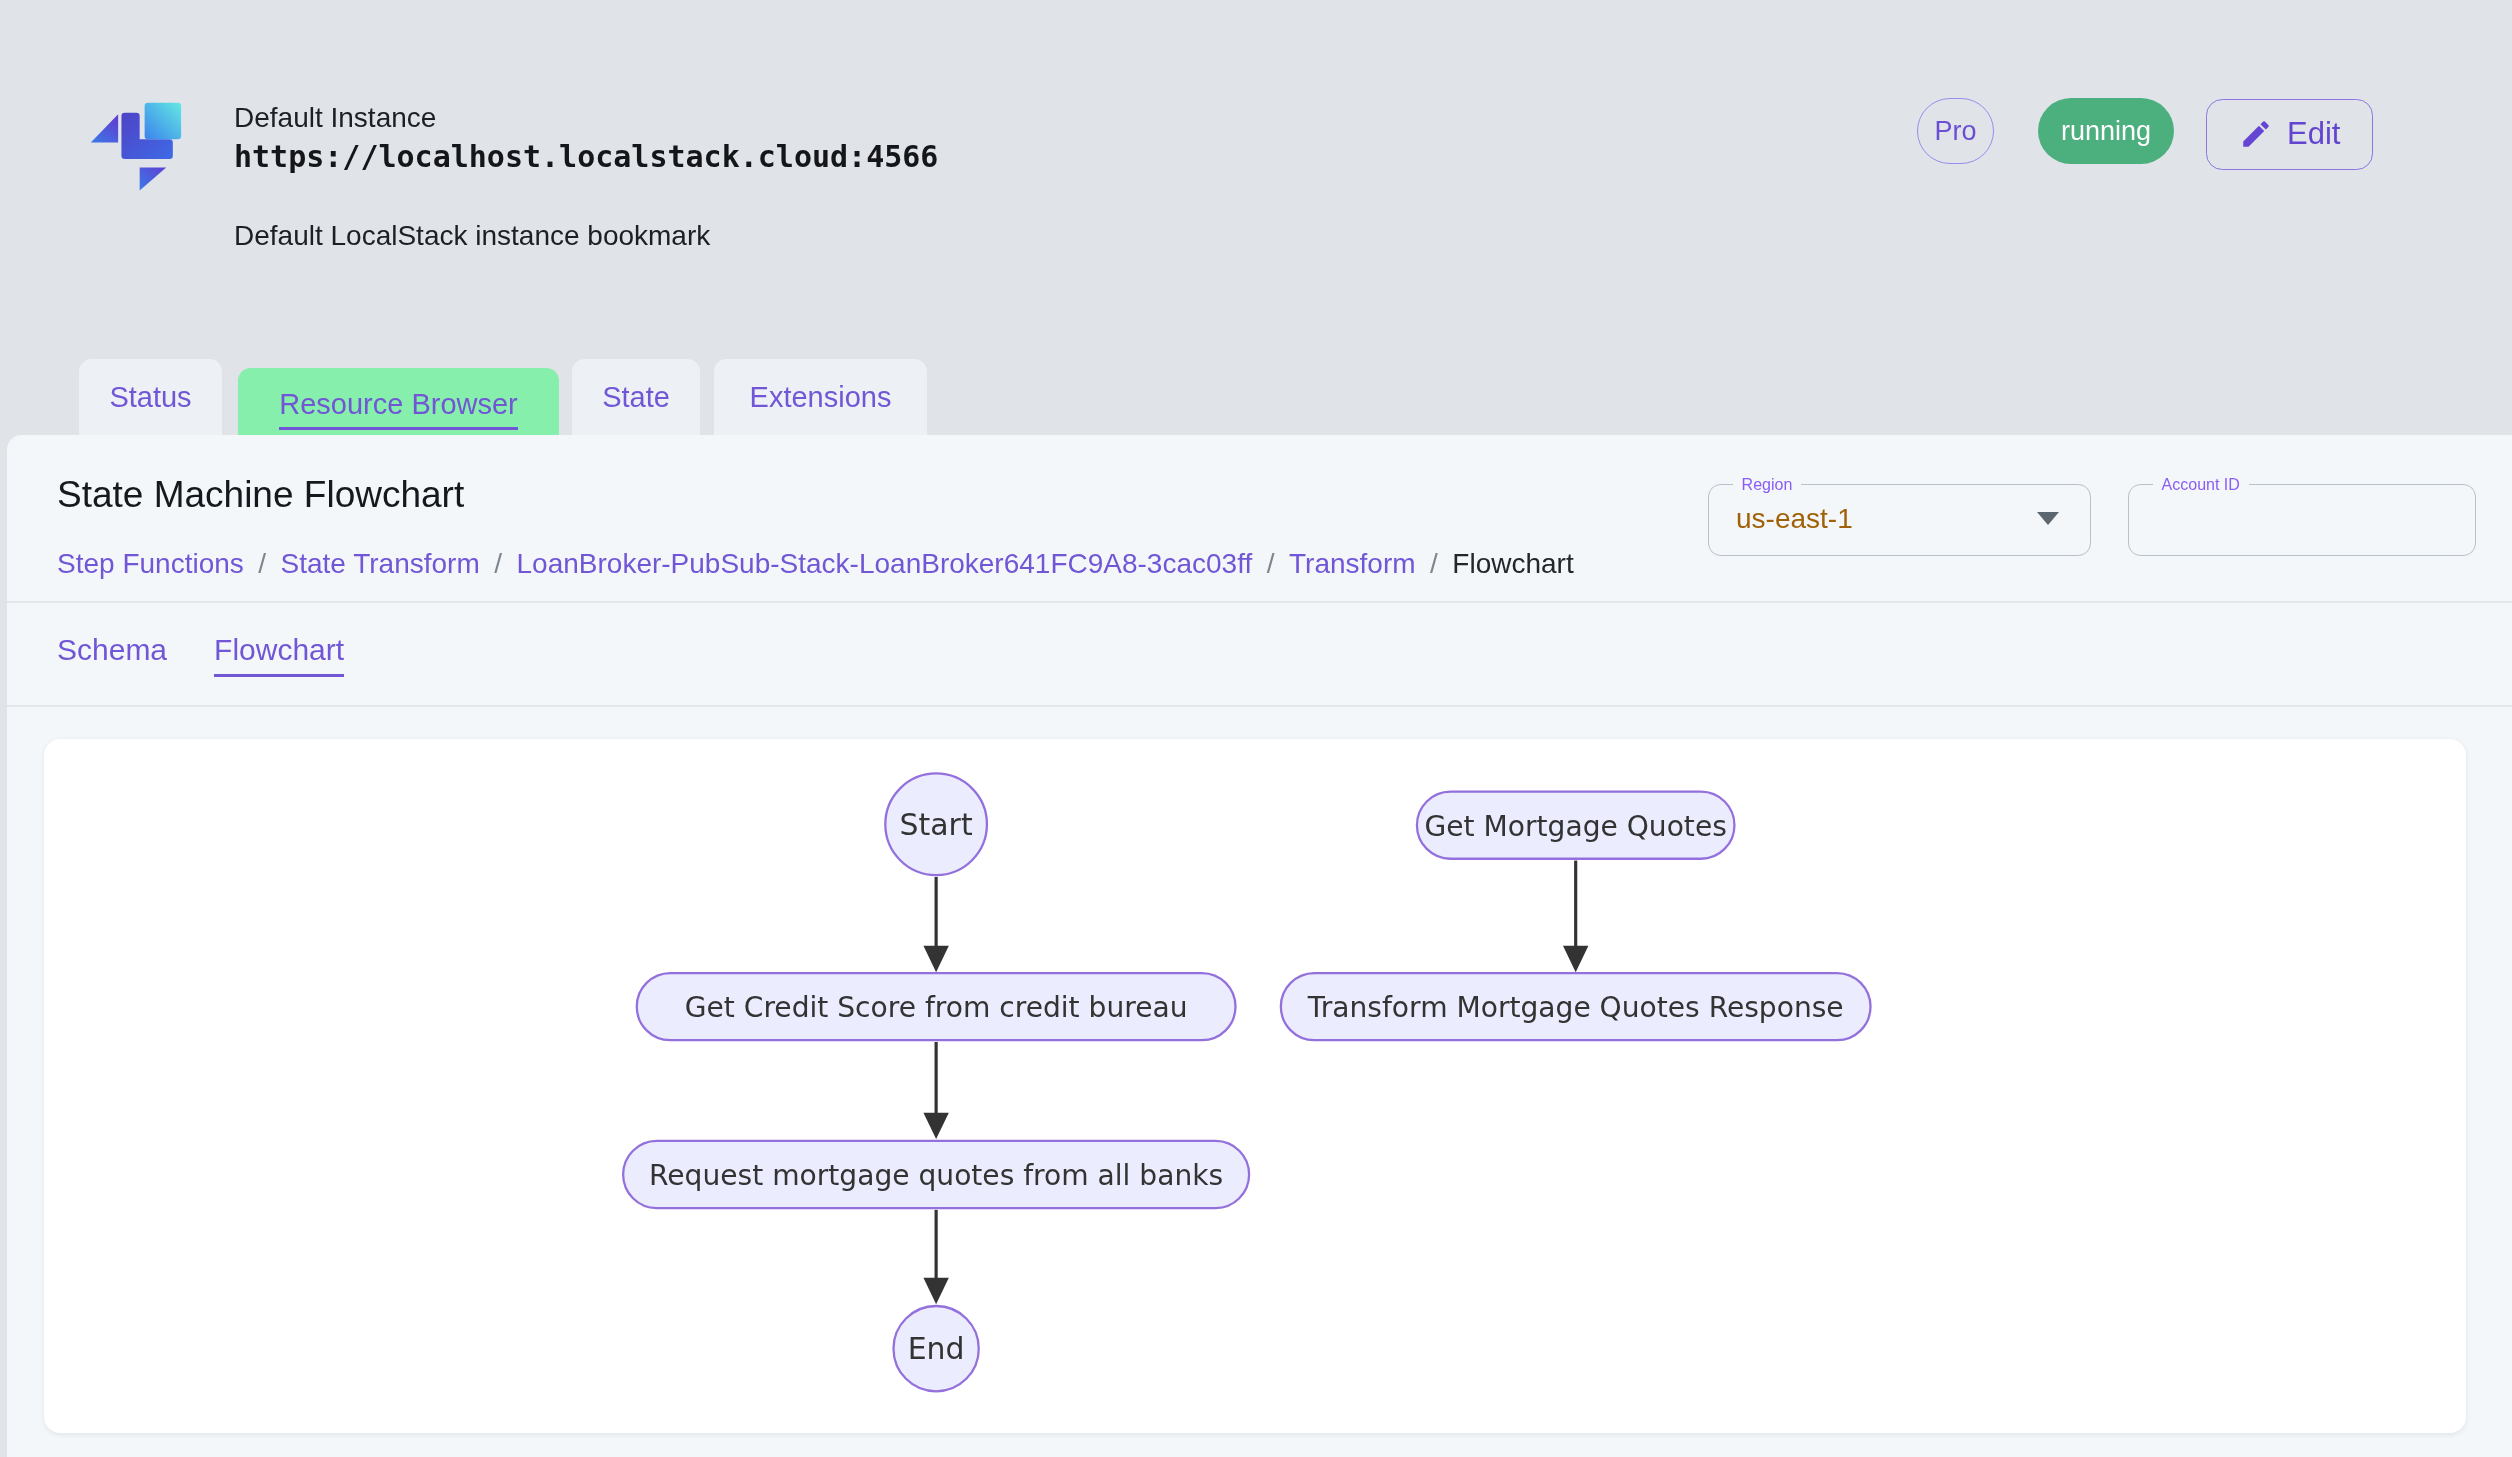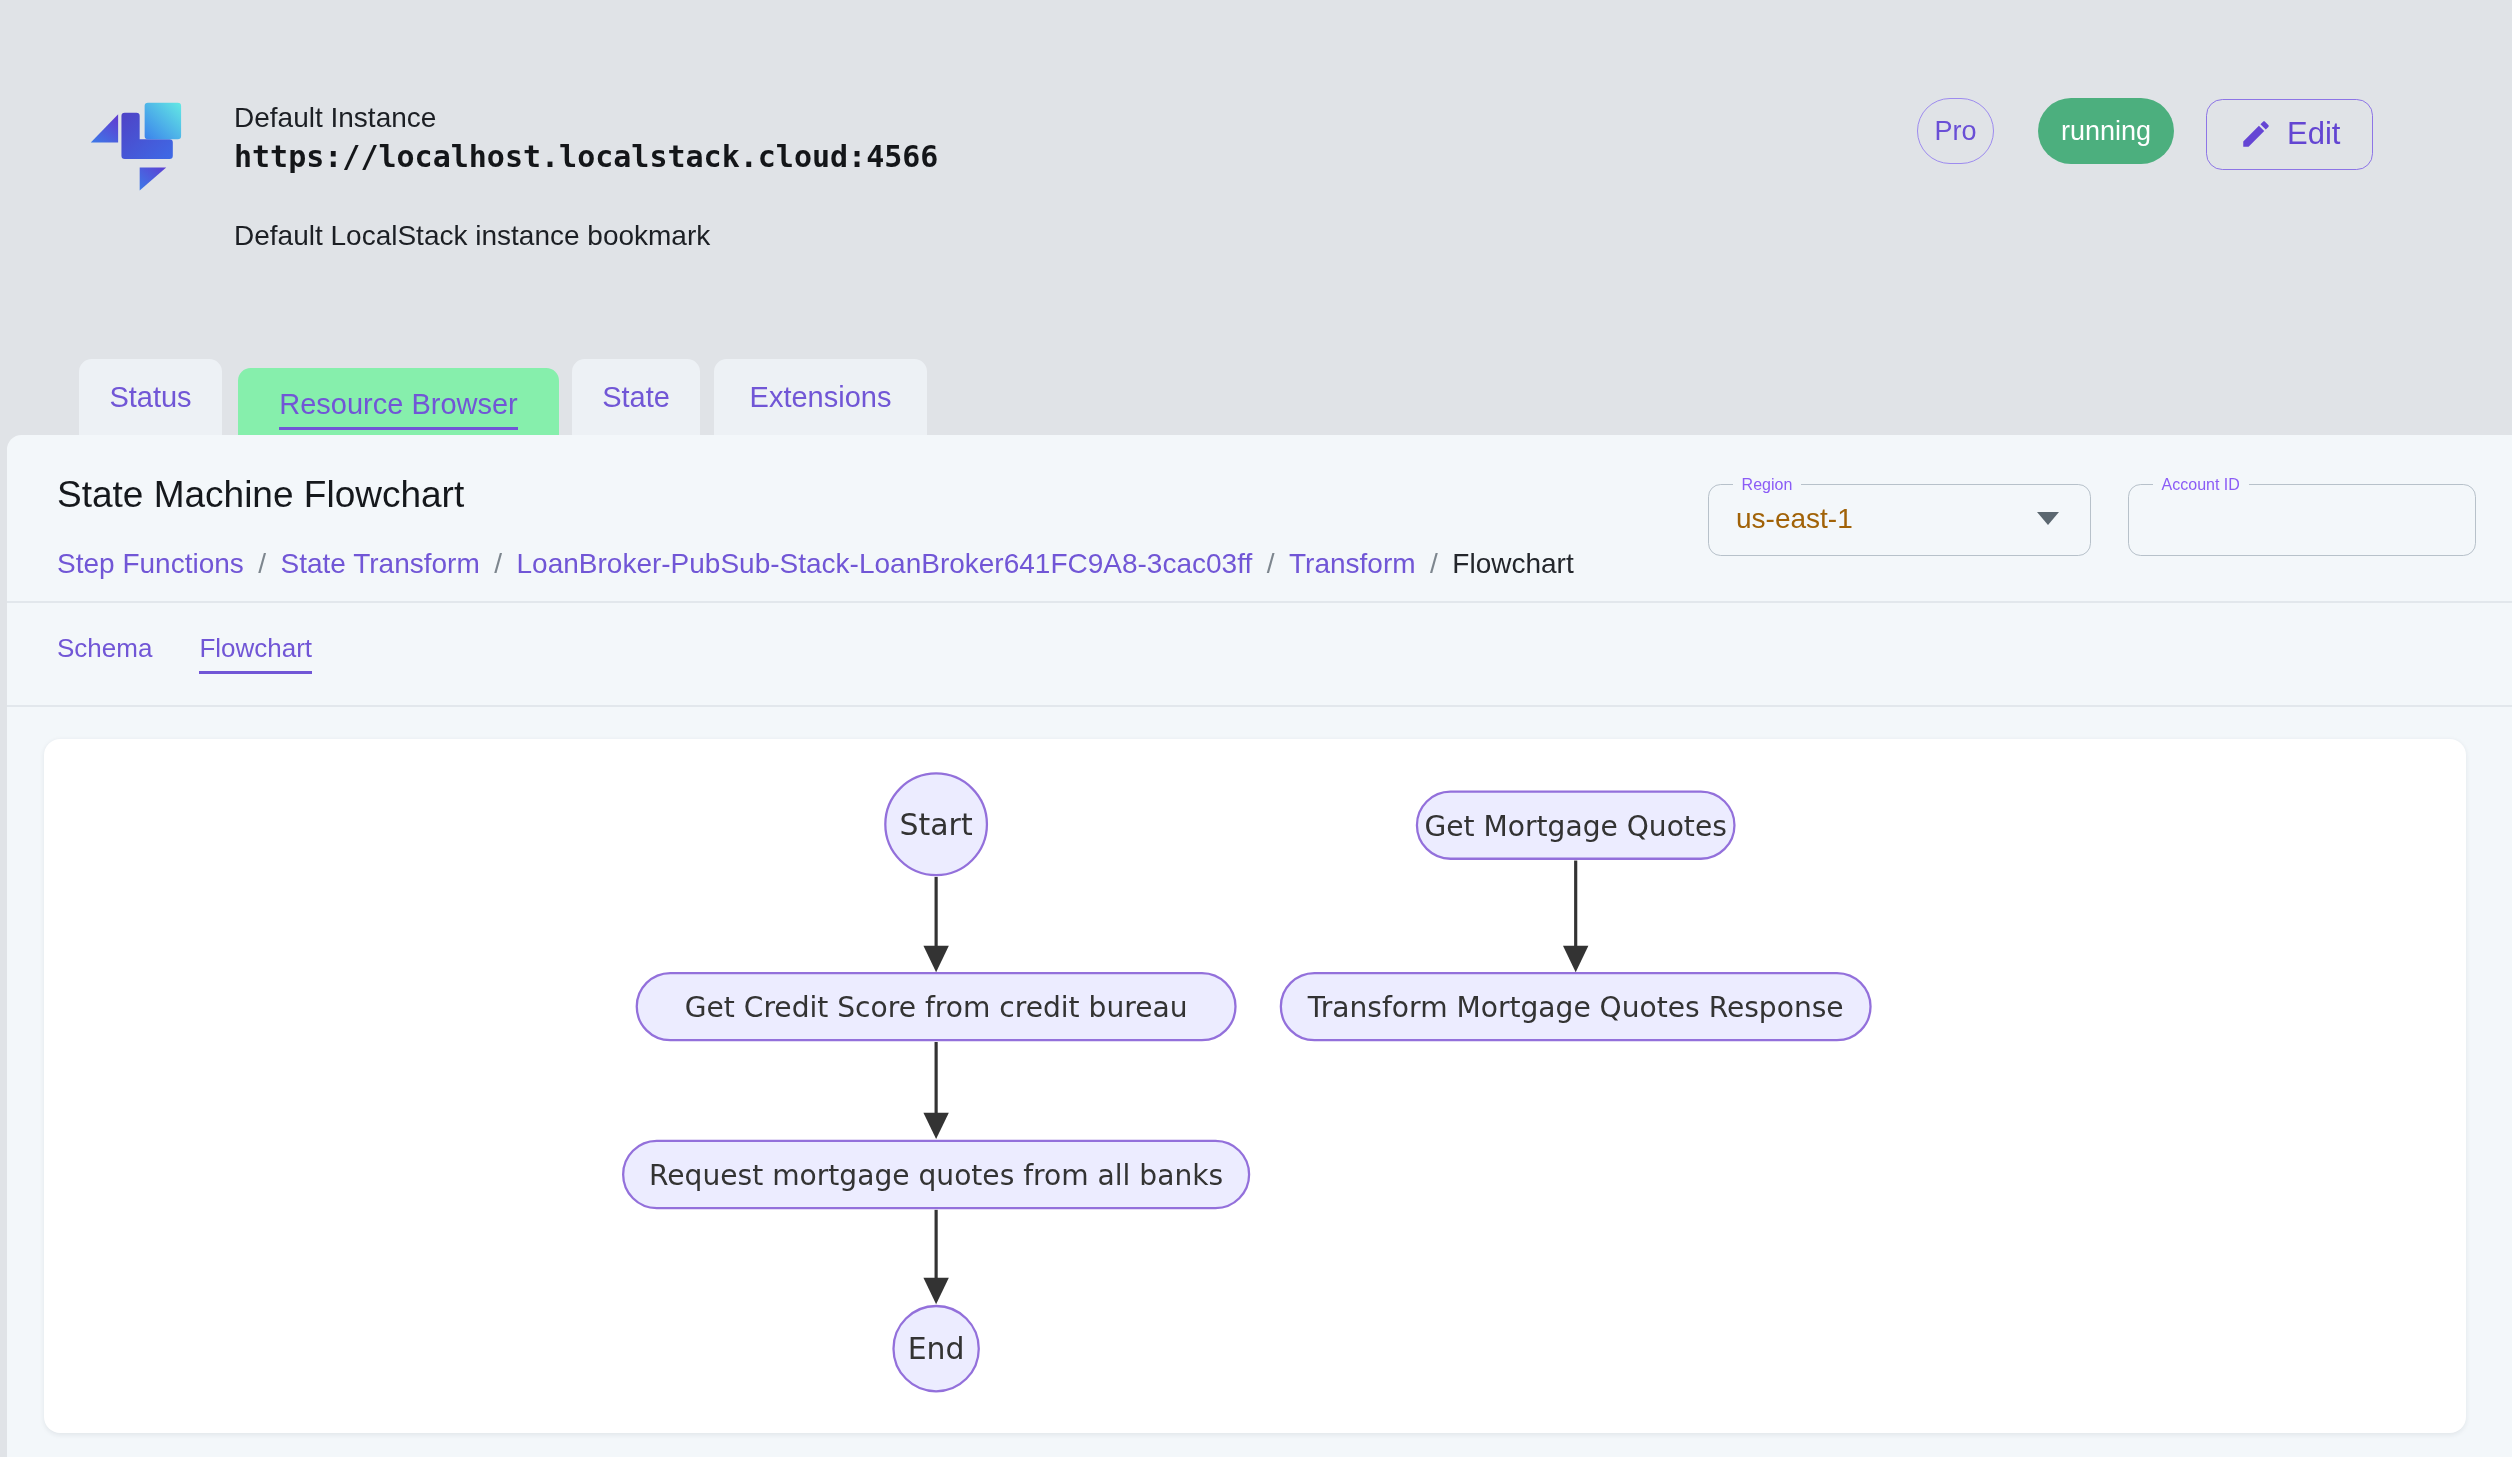--- a/index.html
+++ b/index.html
@@ -65,21 +65,21 @@
     position:absolute; top:-14.5px; left:23.6px; padding:0 9px; background:#f3f7fa;
     font-size:16px; color:#8b5cf6; line-height:27px;
   }
   .field .fvalue { position:absolute; left:27px; top:0; height:68px; display:flex; align-items:center; font-size:28px; color:#a16207; background:transparent; border:none; width:272px; font-family:"Liberation Sans",sans-serif; }
   .caret { position:absolute; right:31px; top:27px; width:0; height:0; border-left:11px solid transparent; border-right:11px solid transparent; border-top:13.6px solid #5b6770; }
 
   .divider { position:absolute; left:7.3px; right:0; height:1.8px; background:#e2e7ec; }
   .divider-1 { top:601px; }
   .divider-2 { top:705px; }
 
-  .subtabs { position:absolute; left:57px; top:633px; display:flex; gap:47px; font-size:26px; font-weight:500; color:#7156d6; }
+  .subtabs { position:absolute; left:57px; top:633px; display:flex; gap:47px; font-size:30px; font-weight:500; color:#7156d6; }
   .subtab { cursor:pointer; padding-bottom:7.3px; }
   .subtab.active { border-bottom:3.6px solid #7156d6; }
 
   
   .card {
     position:absolute; left:44px; top:739px; width:2422px; height:694px;
     background:#ffffff; border-radius:16.3px;
     box-shadow:0 1.8px 5.4px rgba(25,39,52,.08);
   }
   .flow-svg { position:absolute; left:0; top:0; }

